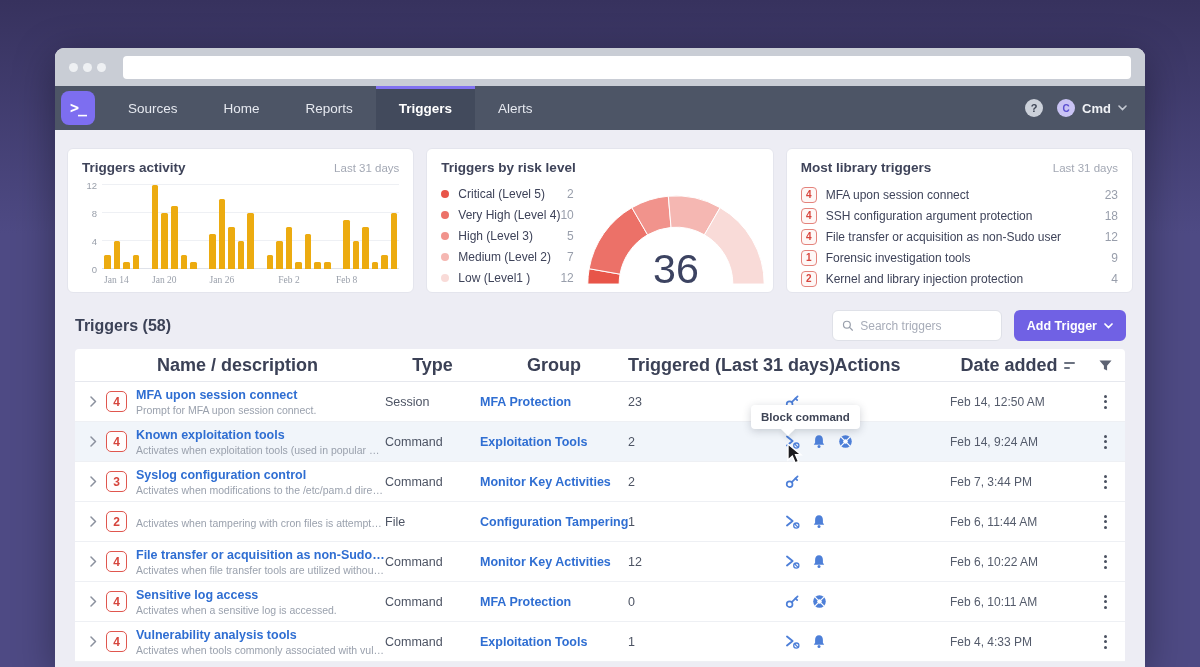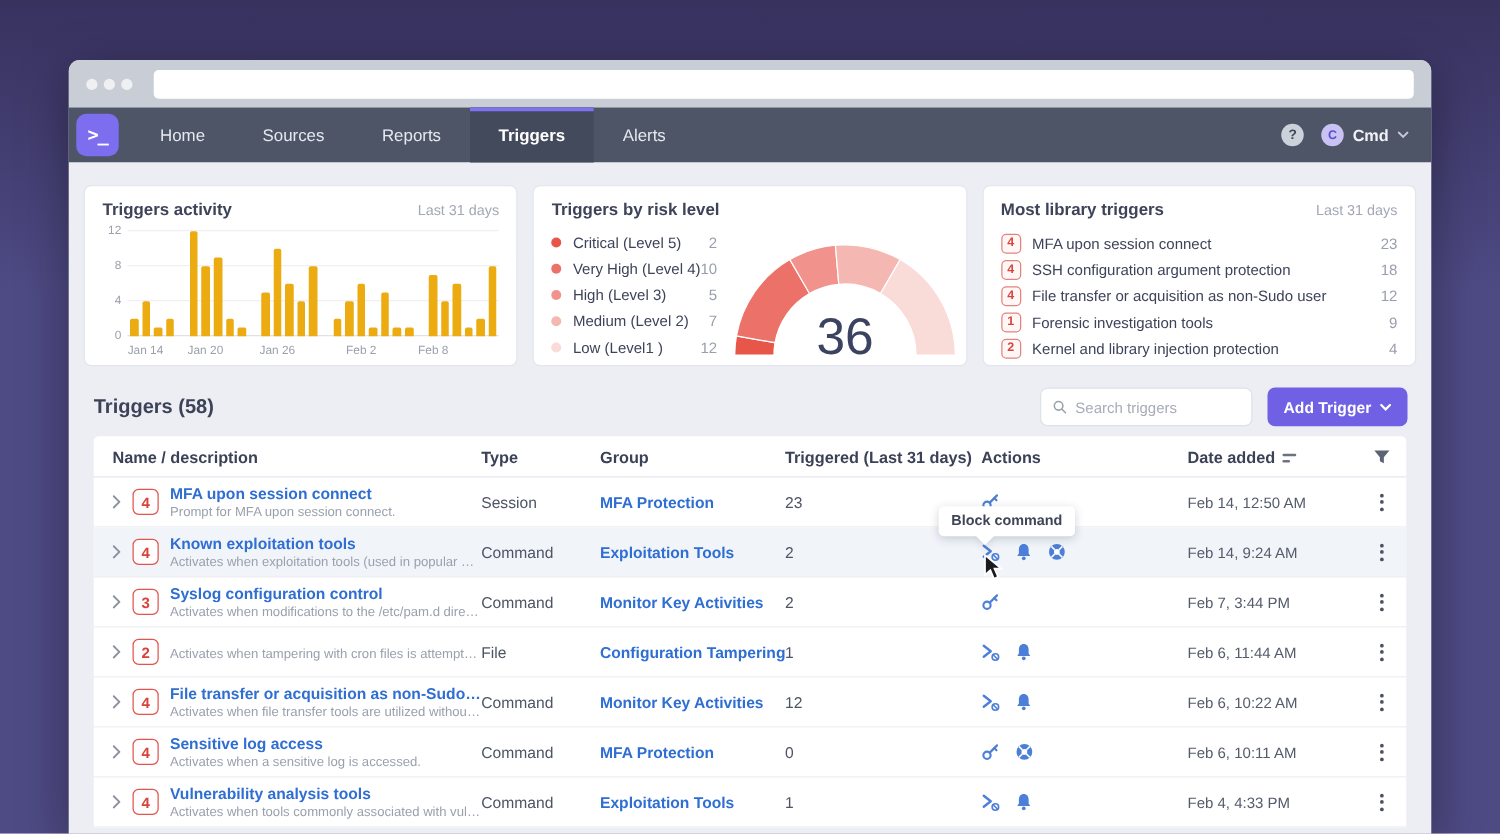--- a/index.html
+++ b/index.html
@@ -31,21 +31,21 @@
   .panels { display:flex; gap:12px; padding:0 12px; }
   .panel { flex:1 1 0; height:145px; background:#ffffff; border:1px solid #e4e5ed; border-radius:6px; padding:11px 14px; position:relative; overflow:hidden; }
   .phead { display:flex; justify-content:space-between; align-items:baseline; }
   .ptitle { font-size:13.5px; font-weight:700; color:#3e4359; }
   .pperiod { font-size:11.5px; color:#a3a8b4; }
 
   
   .chart { display:flex; margin-top:10px; }
   .yaxis { width:20px; position:relative; height:84px; }
   .yaxis span { position:absolute; right:5px; transform:translateY(50%); font-size:9.5px; color:#9aa0ab; }
-  .plotwrap { flex:1; }
+  .plotwrap { flex:1;font-family:Liberation Serif, serif; }
   .plot { position:relative; height:84px; }
   .gridline { position:absolute; left:0; right:0; border-top:1px solid #eef0f4; }
   .gridline.zero { border-top-color:#dfe2e9; }
   .bars { position:absolute; left:2px; right:2px; bottom:0; top:0; display:flex; align-items:flex-end; gap:3px; }
   .bar { flex:1 1 0; background:#ecab10; border-radius:1.5px 1.5px 0 0; }
   .xlabels { position:relative; height:16px; margin-top:4px; }
   .xlabels span { position:absolute; transform:translateX(-50%); font-size:9.5px; color:#9aa0ab; white-space:nowrap; top:2px; }
 
   
   .riskbody { display:flex; margin-top:8px; }
@@ -67,21 +67,21 @@
   .tablebar { display:flex; align-items:center; margin:17px 19px 0 20px; }
   .ttitle { font-size:16px; font-weight:700; color:#3c4257; }
   .searchbox { margin-left:auto; width:170px; height:31px; background:#fff; border:1px solid #dfe1e8; border-radius:6px; display:flex; align-items:center; padding:0 9px; gap:7px; }
   .searchbox input { border:none; outline:none; width:100%; font-size:12px; color:#3e4359; font-family:"Liberation Sans",sans-serif; background:transparent; }
   .searchbox input::placeholder { color:#a7acb8; }
   .addbtn { margin-left:12px; height:31px; padding:0 13px; background:#7061e4; border:none; border-radius:6px; color:#fff; font-size:12.5px; font-weight:700; display:flex; align-items:center; gap:7px; cursor:pointer; font-family:"Liberation Sans",sans-serif; }
 
   
   .tcard { margin:8px 20px 0 20px; background:#fff; border-radius:4px 4px 0 0; position:relative; }
   .thead, .trow { display:grid; grid-template-columns:310px 95px 148px 157px 165px 135px 1fr; align-items:center; }
-  .thead { height:33px; border-bottom:1px solid #e6e8ee; font-size:13px; font-weight:700; color:#3b4156; }
+  .thead { height:33px; border-bottom:1px solid #e6e8ee; font-size:18px; font-weight:700; color:#3b4156;text-align:center; }
   .thead > div { white-space:nowrap; }
   .th-name { padding-left:15px; }
   .trow { height:40px; border-bottom:1px solid #eef0f4; }
   .trow.hl { background:#f1f5fa; }
   .namecell { display:flex; align-items:center; gap:9px; padding-left:15px; min-width:0; }
   .rowchev { flex:0 0 auto; display:flex; }
   .lvl { flex:0 0 auto; width:21px; height:21px; border:1.5px solid #e0564e; border-radius:5px; background:#fffdfd; color:#d6443c; font-size:12px; font-weight:700; display:flex; align-items:center; justify-content:center; }
   .nametext { min-width:0; }
   .tname { font-size:12.5px; font-weight:700; color:#2f6ed2; white-space:nowrap; overflow:hidden; text-overflow:ellipsis; cursor:pointer; }
   .tdesc { font-size:10.5px; color:#9aa1ad; white-space:nowrap; overflow:hidden; text-overflow:ellipsis; margin-top:2px; }
@@ -113,22 +113,22 @@
     <div class="chrome">
       <span class="dot"></span>
       <span class="dot"></span>
       <span class="dot"></span>
       <div class="urlbar"></div>
     </div>
 
     <div class="nav">
       <div class="logo">&gt;_</div>
       <div class="navitems" id="navitems">
+          <div class="navitem">Sources</div>
           <div class="navitem">Home</div>
-          <div class="navitem">Sources</div>
           <div class="navitem">Reports</div>
           <div class="navitem active">Triggers</div>
           <div class="navitem">Alerts</div>
         </div>
       <div class="navright">
         <div class="helpicon">?</div>
         <div class="userchip">
           <span class="avatar">C</span>
           <span>Cmd</span>
           <svg width="9" height="6" viewBox="0 0 9 6">

